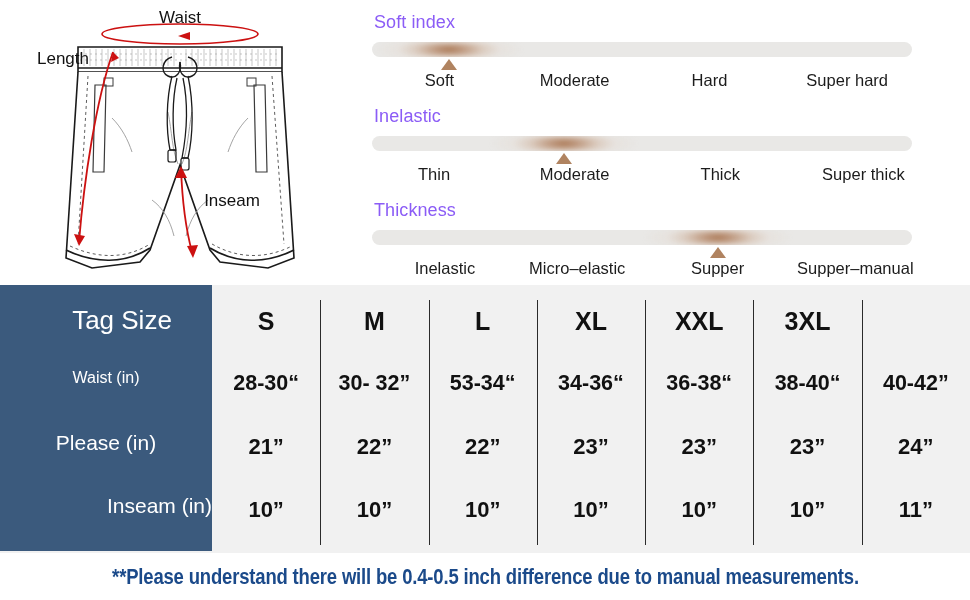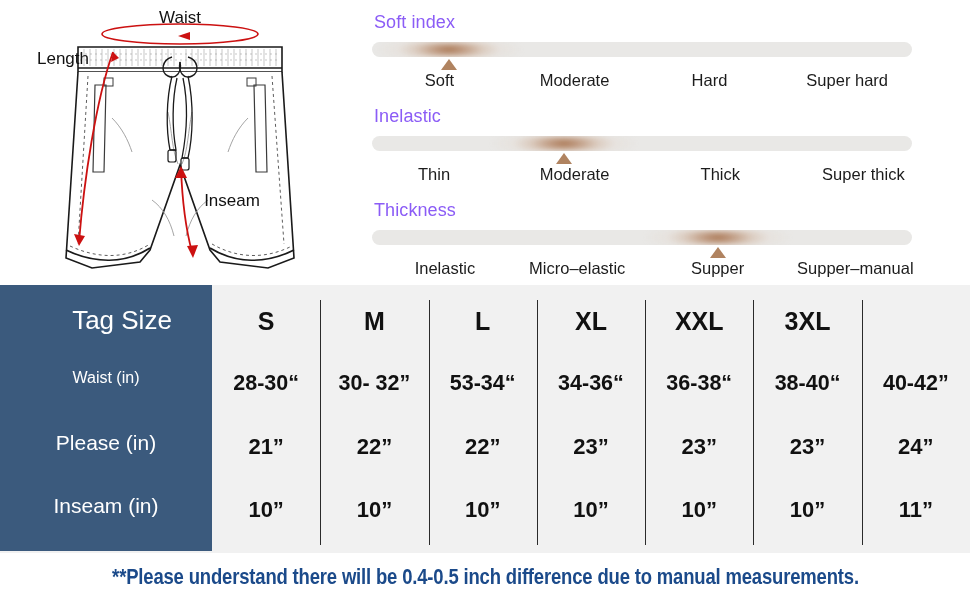--- a/index.html
+++ b/index.html
@@ -111,21 +111,21 @@
     position: absolute;
     left: 0;
     width: 212px;
     color: #ffffff;
     text-align: center;
     white-space: nowrap;
   }
   .label-cell.head { font-size: 26px; top: 20px; padding-left: 16px; }
   .label-cell.r1 { font-size: 16px; top: 84px; }
   .label-cell.r2 { font-size: 21px; top: 146px; }
-  .label-cell.r3 { font-size: 21px; top: 209px; }
+  .label-cell.r3 { font-size: 21px; top: 209px; text-align: right; }
 
   #data-grid {
     position: absolute;
     left: 212px; top: 0;
     width: 758px;
     height: 268px;
   }
   .data-col {
     position: absolute;
     top: 0;

